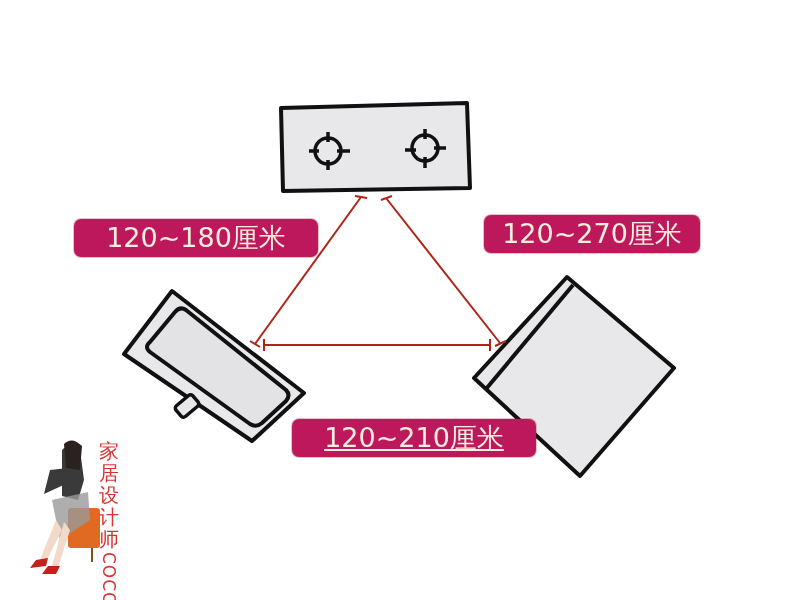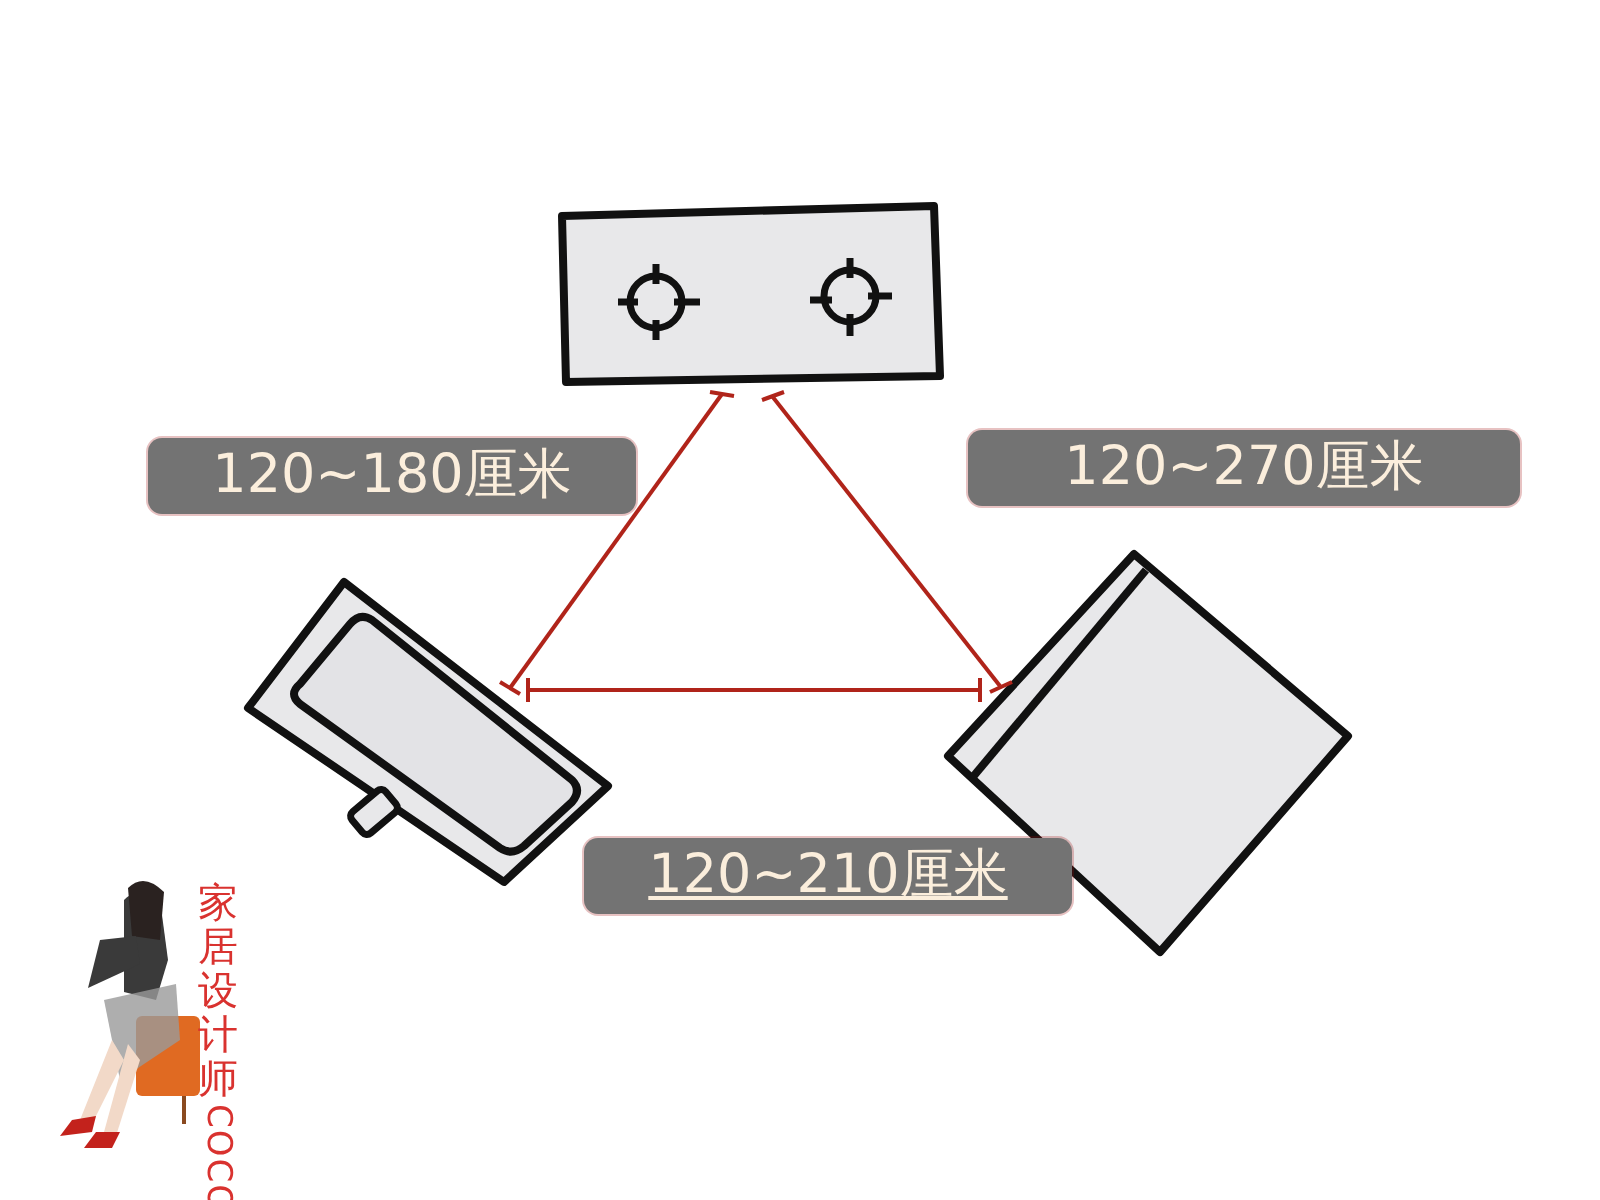--- a/index.html
+++ b/index.html
@@ -4,32 +4,32 @@
 <style>
   html, body { margin: 0; padding: 0; }
   body {
     width: 800px; height: 600px; position: relative; overflow: hidden;
     background: #ffffff;
     font-family: "DejaVu Sans", "Liberation Sans", sans-serif;
   }
   .canvas { position: absolute; left: 0; top: 0; width: 800px; height: 600px; }
   .label {
     position: absolute;
-    background: #737373;
+    background: #be185d;
     color: #fbeedc;
     border-radius: 7px;
     font-size: 27px;
     line-height: 38px;
     height: 38px;
     text-align: center;
     letter-spacing: 0px;
     box-shadow: 0 0 0 1px rgba(160,10,10,0.25);
   }
   .label-left  { left: 74px;  top: 219px; width: 244px; }
-  .label-right { left: 484px; top: 215px; width: 276px; }
+  .label-right { left: 484px; top: 215px; width: 216px; }
   .label-bottom{ left: 292px; top: 419px; width: 244px; text-decoration: underline; }
   .watermark {
     position: absolute; left: 96px; top: 440px; width: 26px;
     color: #d9322f; font-size: 20px; line-height: 22px;
     text-align: center;
   }
   .watermark .cn { display: block; }
   .watermark .en {
     display: block; writing-mode: vertical-rl; font-size: 17px;
     margin: 2px auto 0 auto; letter-spacing: 1px;

